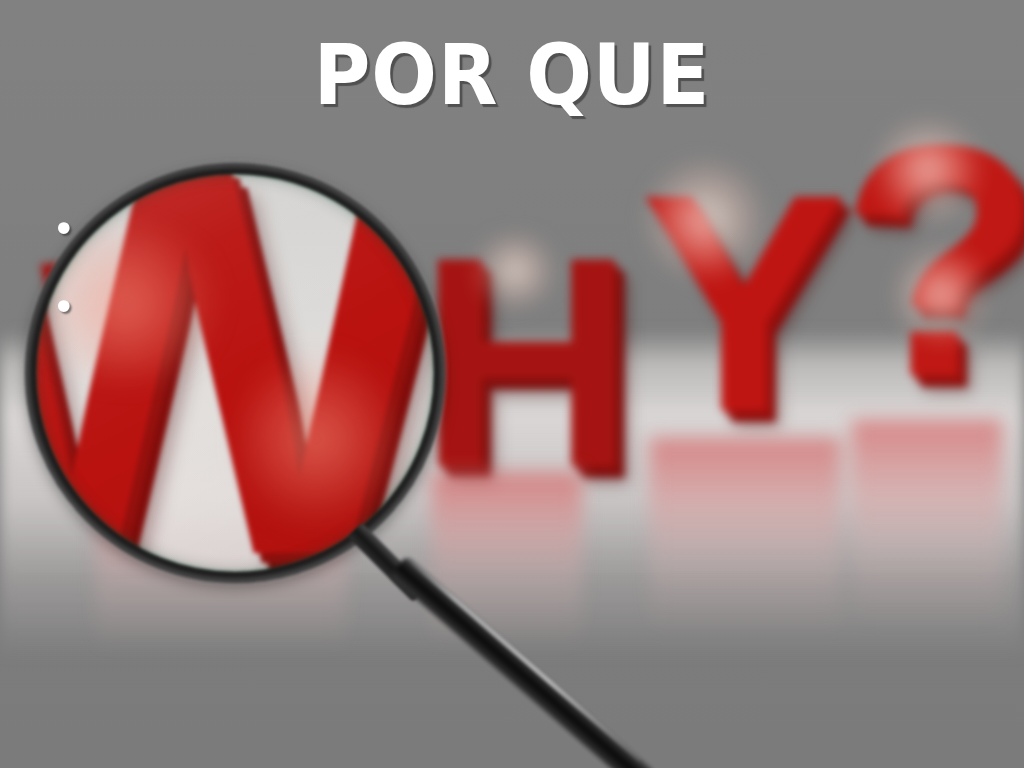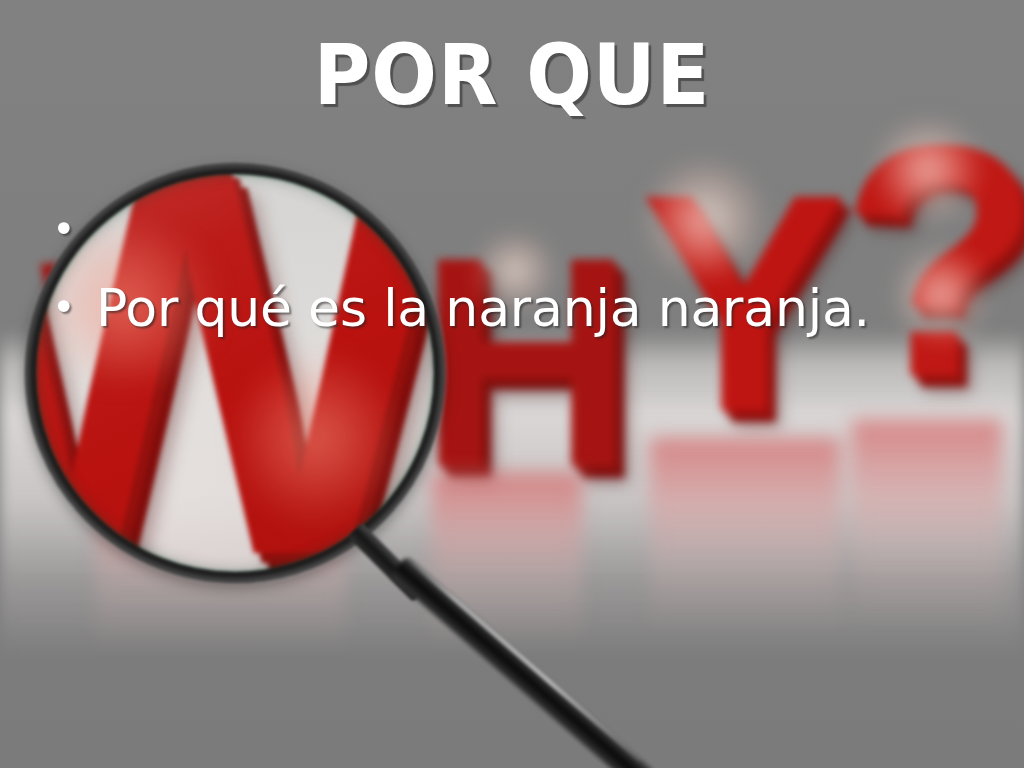--- a/index.html
+++ b/index.html
@@ -429,18 +429,17 @@
   <div class="title">POR QUE</div>
 
   <div class="bullets">
 
     <div class="bullet-row">
       <span class="bullet-dot">•</span>
     </div>
 
     <div class="bullet-row">
       <span class="bullet-dot">•</span>
-      <span class="bullet-text">Por qué es la naranja naranja.</span>
     </div>
 
   </div>
 
 </div>
 
 </body></html>

